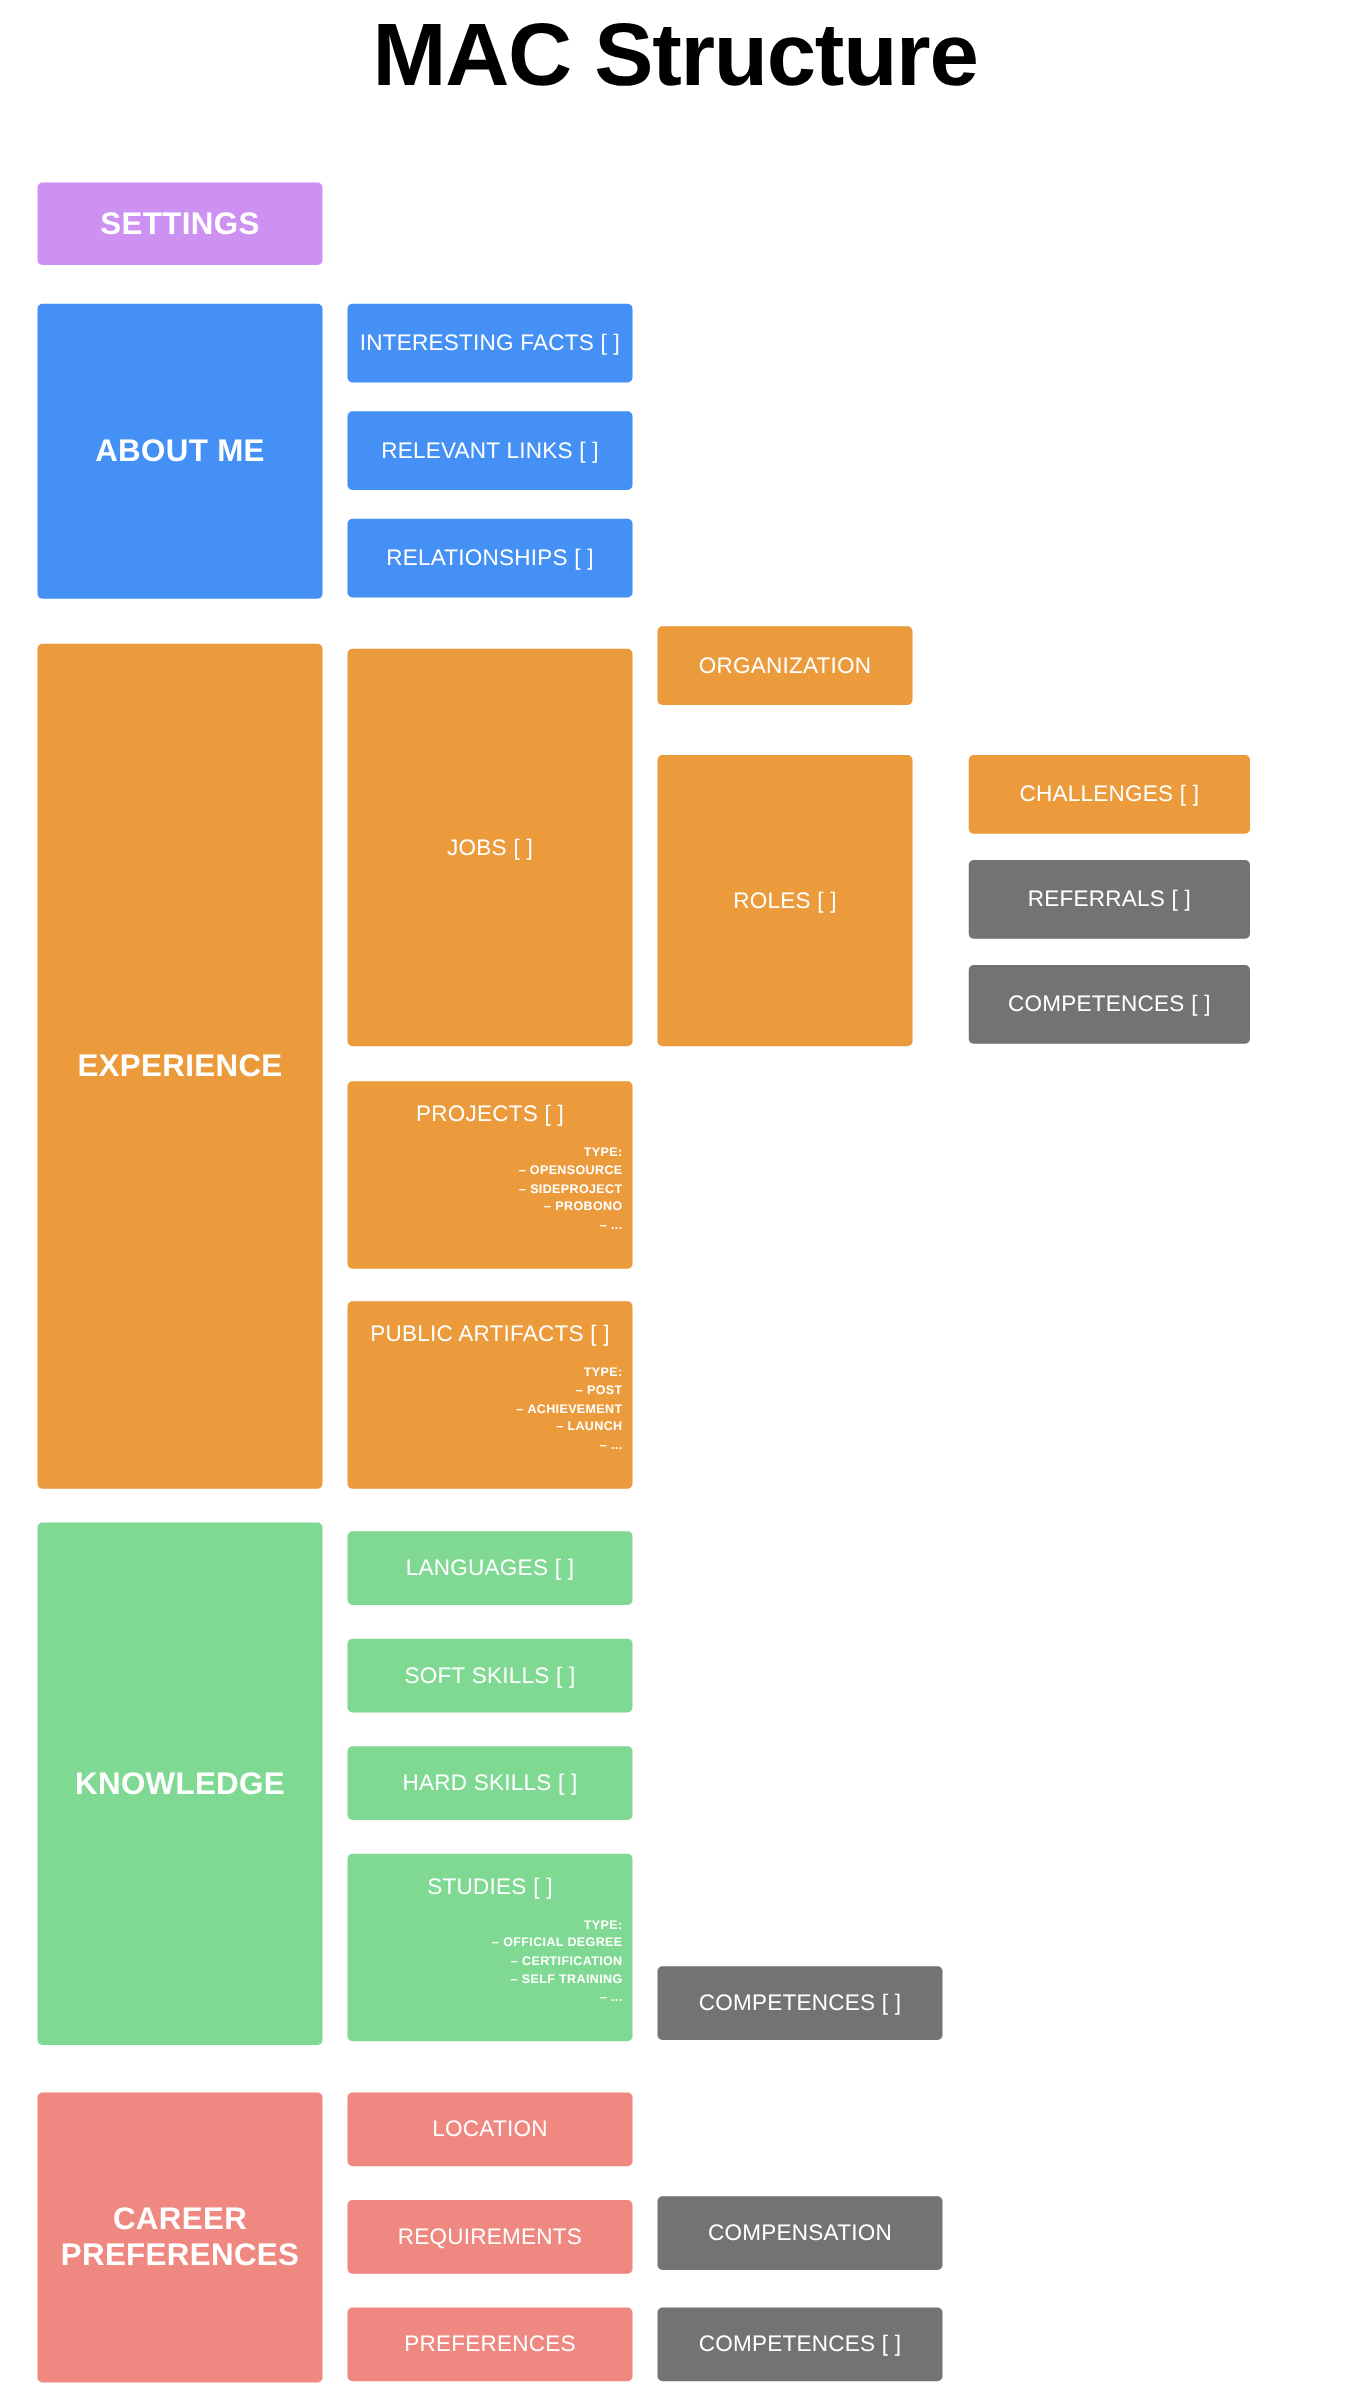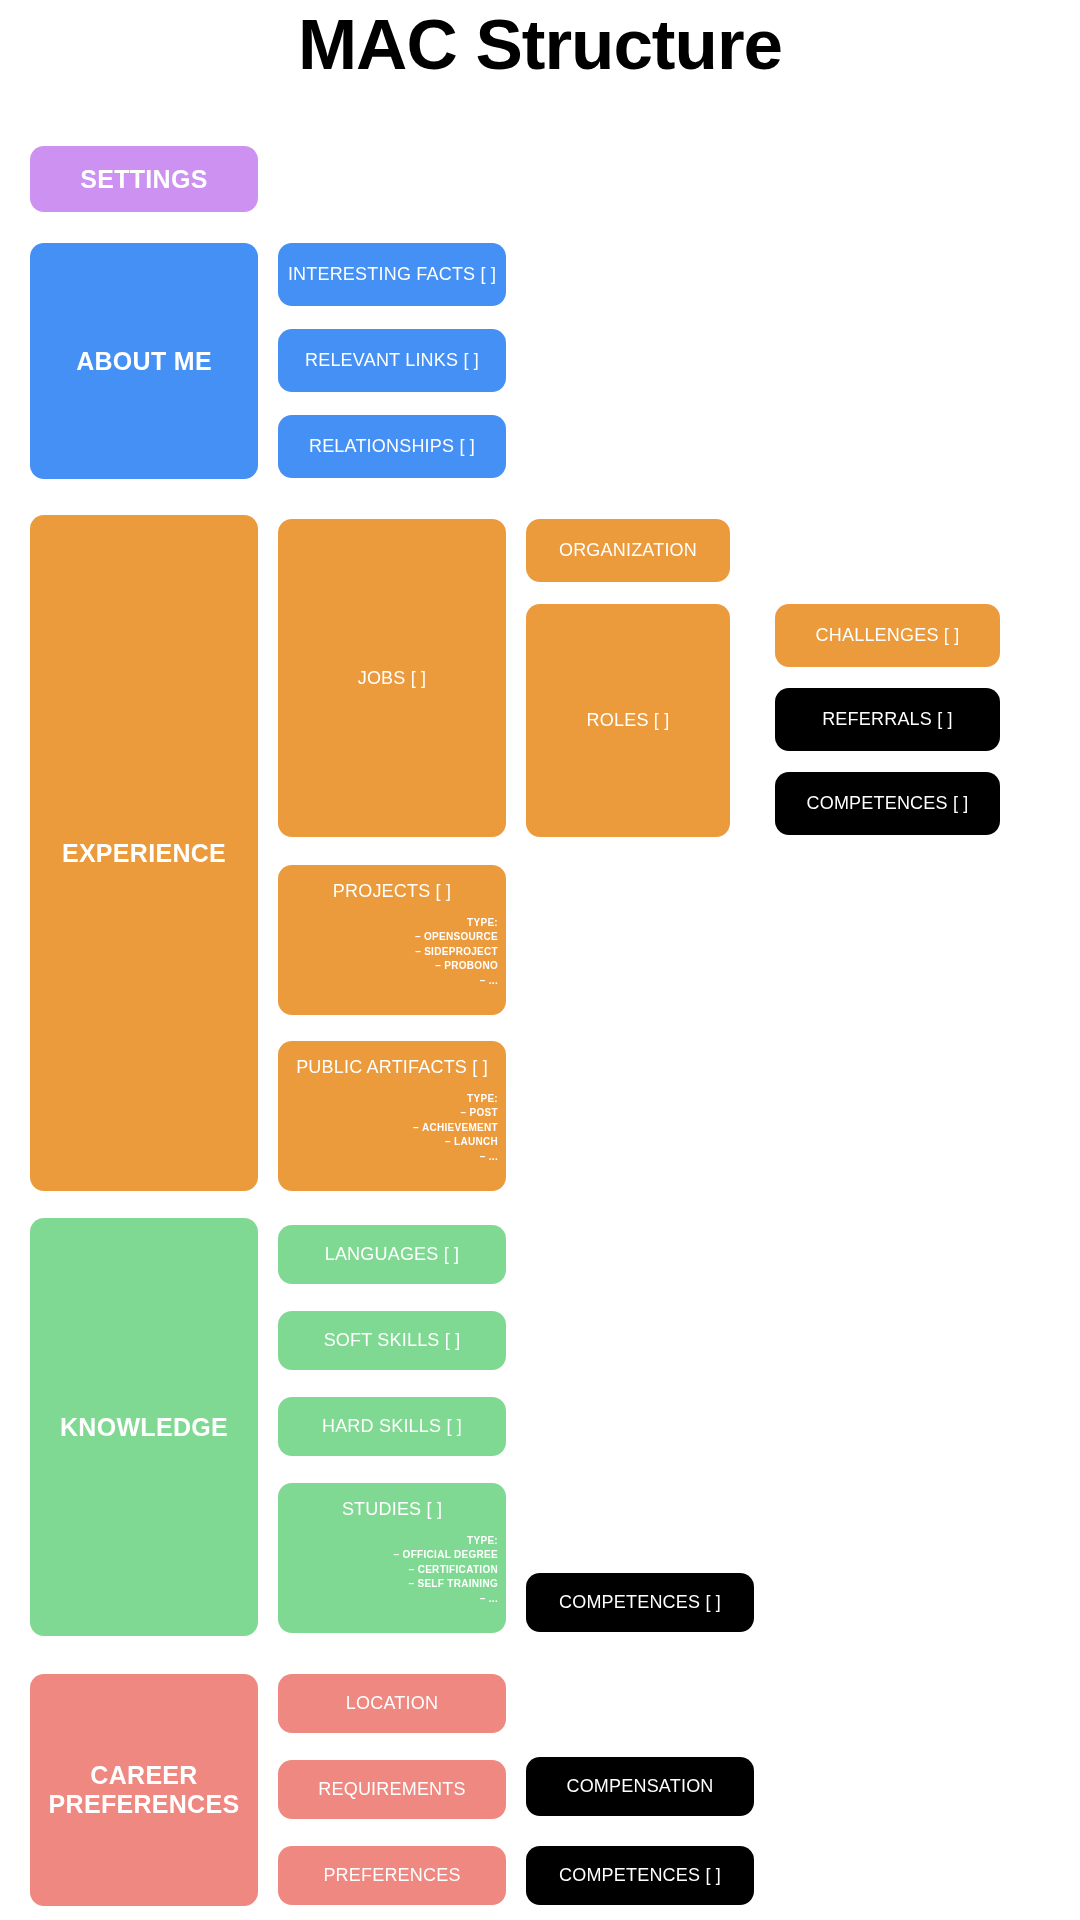--- a/index.html
+++ b/index.html
@@ -31,21 +31,21 @@
     font-weight: 700;
     letter-spacing: -1px;
     color: #000000;
     line-height: 1.1;
   }
 
   
   .node {
     position: absolute;
     box-sizing: border-box;
-    border-radius: 14px;
+    border-radius: 4px;
     color: #ffffff;
     display: flex;
     flex-direction: column;
     align-items: center;
     justify-content: center;
     text-align: center;
     padding: 6px 8px;
     overflow: hidden;
   }
   .node .node-label {
@@ -53,21 +53,21 @@
     width: 100%;
     line-height: 1.15;
   }
 
   
   .c-purple { background: #cd91f2; }
   .c-blue   { background: #4490f5; }
   .c-orange { background: #eb9a3c; }
   .c-green  { background: #80d992; }
   .c-red    { background: #ee8880; }
-  .c-gray   { background: #000000; }
+  .c-gray   { background: #737373; }
 
   
   .t-parent {
     font-size: 25px;
     font-weight: 700;
     letter-spacing: 0.3px;
   }
   .t-child {
     font-size: 18px;
     font-weight: 400;
@@ -126,21 +126,21 @@
   </div>
 
   <div class="node c-orange t-parent" style="left:30px; top:515px; width:228px; height:676px;">
     <span class="node-label">EXPERIENCE</span>
   </div>
 
   <div class="node c-orange t-child" style="left:278px; top:519px; width:228px; height:318px;">
     <span class="node-label">JOBS [ ]</span>
   </div>
 
-  <div class="node c-orange t-child" style="left:526px; top:519px; width:204px; height:63px;">
+  <div class="node c-orange t-child" style="left:526px; top:501px; width:204px; height:63px;">
     <span class="node-label">ORGANIZATION</span>
   </div>
 
   <div class="node c-orange t-child" style="left:526px; top:604px; width:204px; height:233px;">
     <span class="node-label">ROLES [ ]</span>
   </div>
 
   <div class="node c-orange t-child" style="left:775px; top:604px; width:225px; height:63px;">
     <span class="node-label">CHALLENGES [ ]</span>
   </div>

